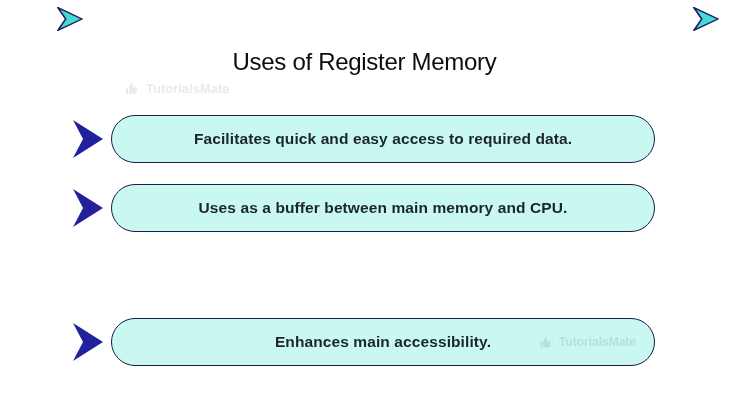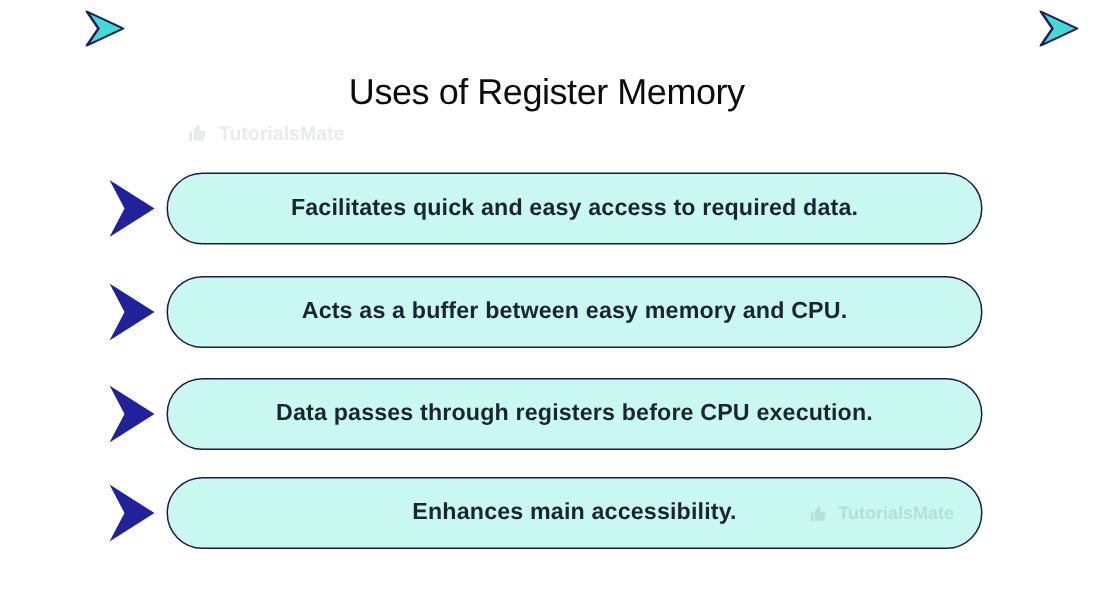--- a/index.html
+++ b/index.html
@@ -103,34 +103,24 @@
     </div>
   </div>
 
   <div class="row r2">
     <span class="chev">
       <svg width="30" height="38" viewBox="0 0 30 38">
         <polygon points="0,0 30,19 0,38 10,19" fill="var(--arrow,#21219b)"></polygon>
       </svg>
     </span>
     <div class="pill">
-      <span class="pill-text">Acts as a buffer between easy memory and CPU.</span>
+      <span class="pill-text">Uses as a buffer between main memory and CPU.</span>
     </div>
   </div>
 
-  <div class="row r3">
-    <span class="chev">
-      <svg width="30" height="38" viewBox="0 0 30 38">
-        <polygon points="0,0 30,19 0,38 10,19" fill="var(--arrow,#21219b)"></polygon>
-      </svg>
-    </span>
-    <div class="pill">
-      <span class="pill-text">Data passes through registers before CPU execution.</span>
-    </div>
-  </div>
 
   <div class="row r4">
     <span class="chev">
       <svg width="30" height="38" viewBox="0 0 30 38">
         <polygon points="0,0 30,19 0,38 10,19" fill="var(--arrow,#21219b)"></polygon>
       </svg>
     </span>
     <div class="pill">
       <span class="pill-text">Enhances main accessibility.</span>
       <div class="watermark-pill">

